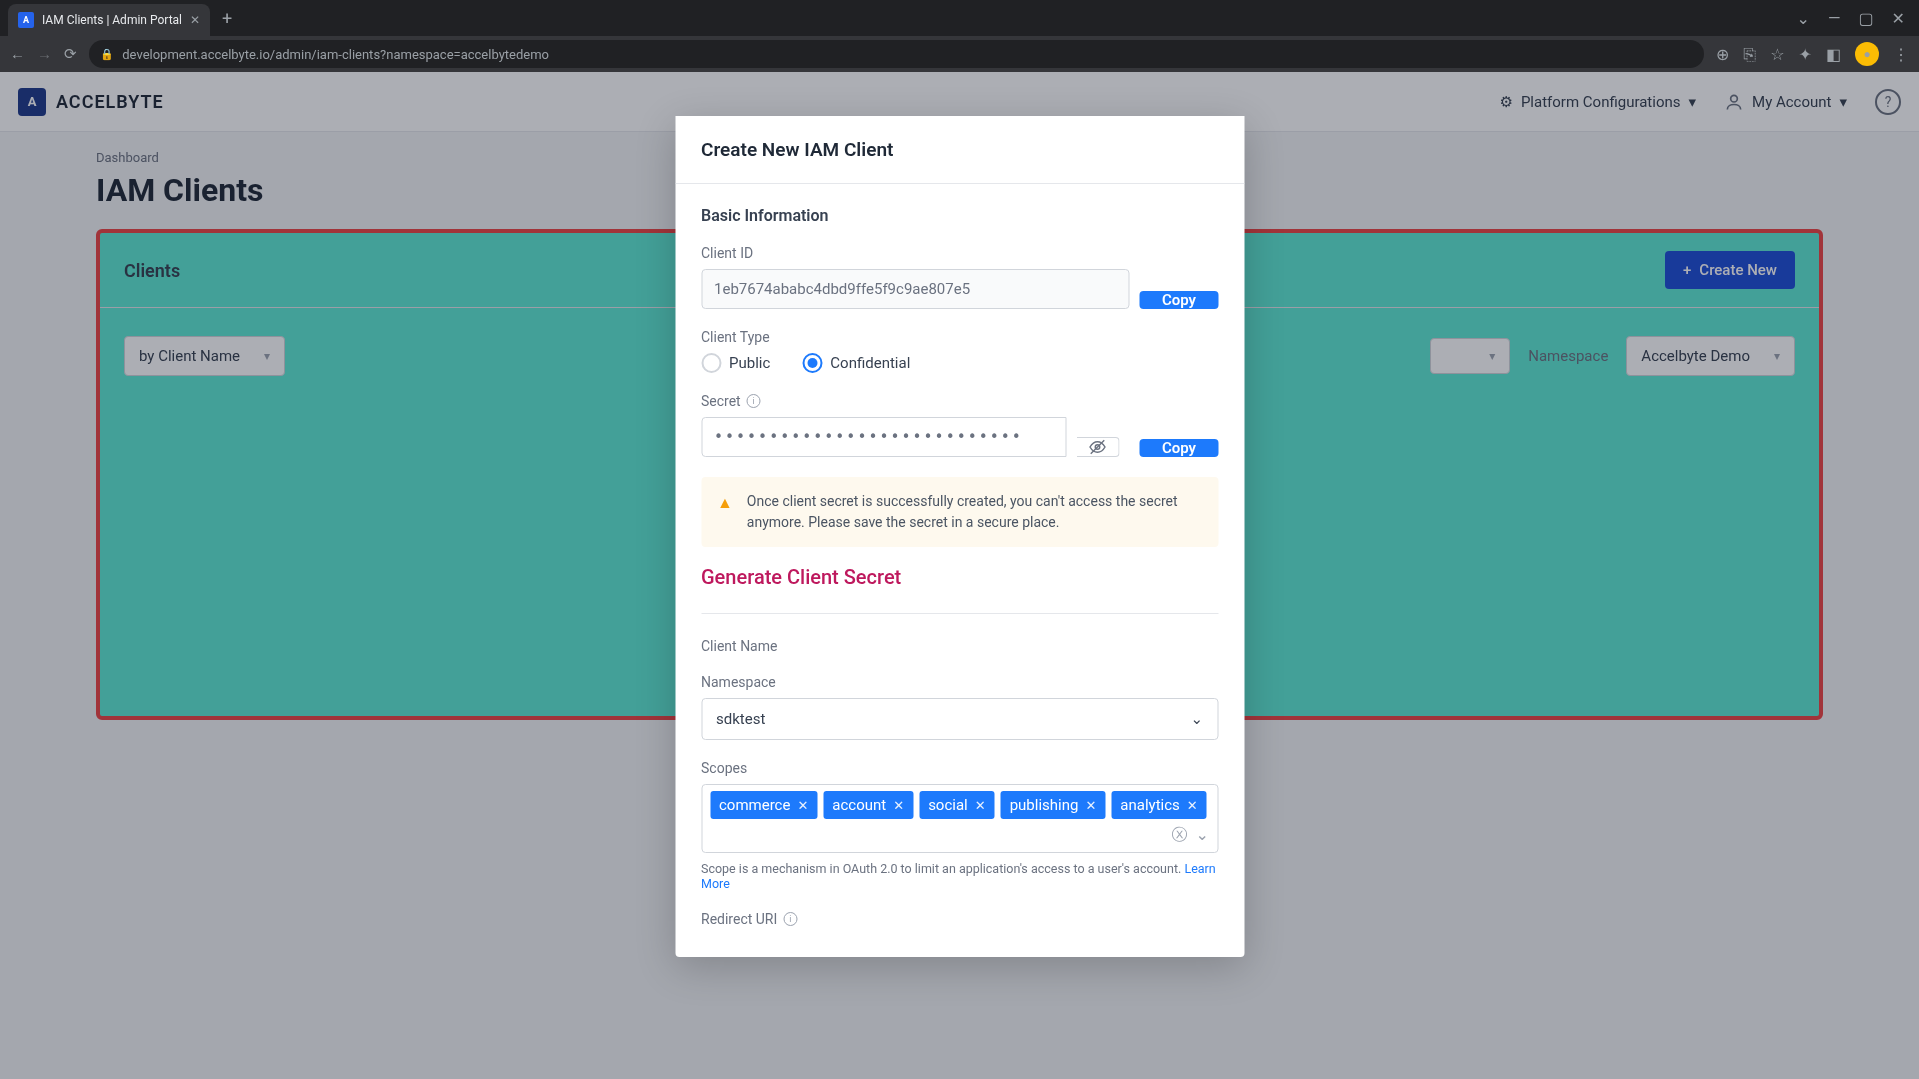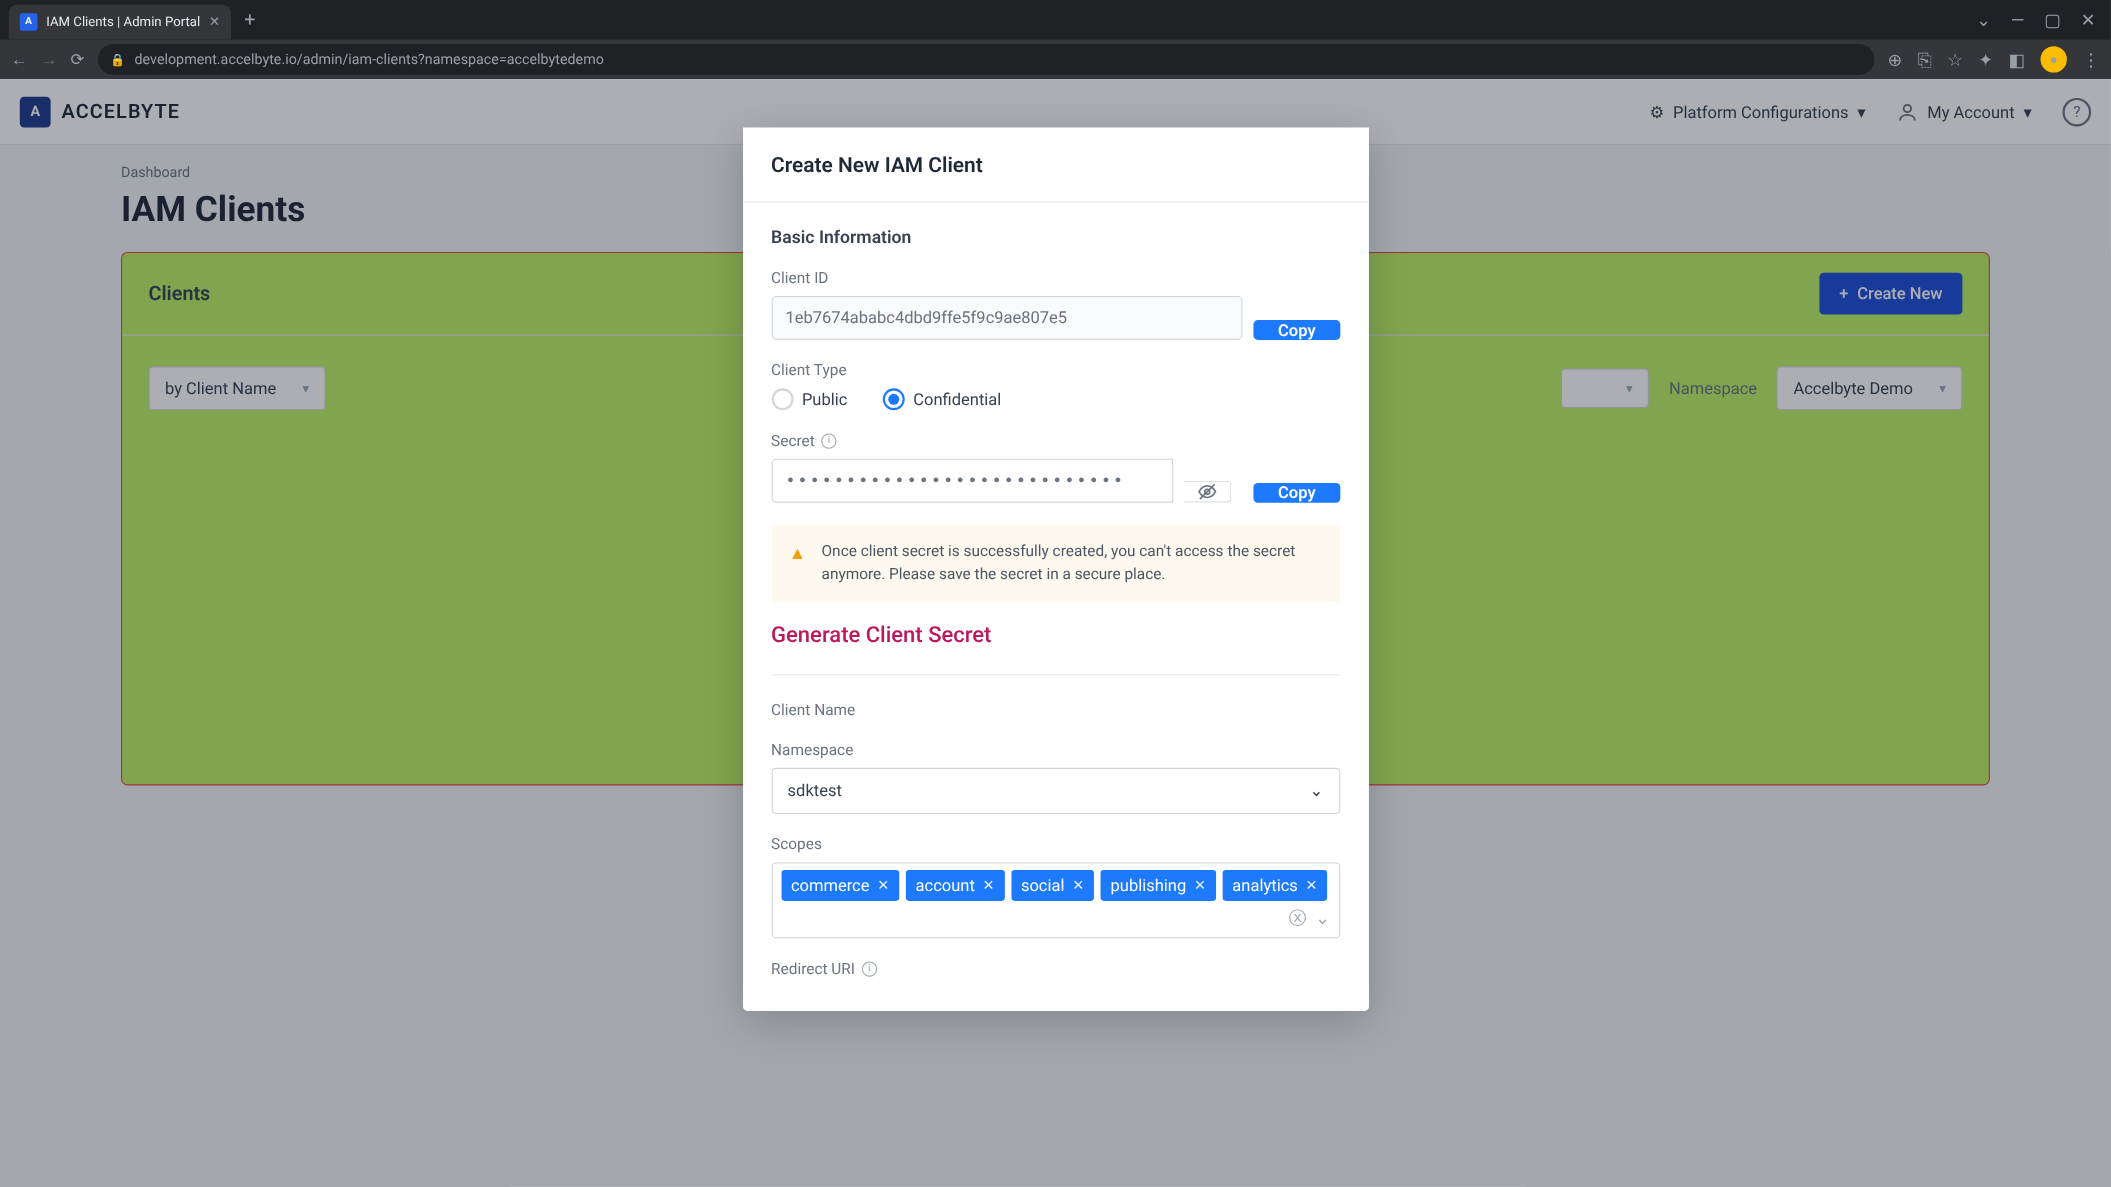--- a/index.html
+++ b/index.html
@@ -26,25 +26,25 @@
 
 .app { position: relative; height: calc(1079px - 72px); }
 .app-header { height: 60px; border-bottom: 1px solid #e5e7eb; display: flex; align-items: center; padding: 0 18px; background: #fff; }
 .logo { display: flex; align-items: center; gap: 10px; }
 .logo-mark { width: 28px; height: 28px; background: #1e3a8a; color: #fff; display: flex; align-items: center; justify-content: center; font-weight: 700; border-radius: 4px; font-size: 13px; }
 .logo-text { font-size: 18px; letter-spacing: 1px; font-weight: 600; color: #1f2937; }
 .header-right { margin-left: auto; display: flex; align-items: center; gap: 28px; color: #374151; font-size: 15px; }
 .header-item { display: flex; align-items: center; gap: 8px; cursor: pointer; }
 .help-icon { width: 26px; height: 26px; border: 2px solid #6b7280; border-radius: 50%; display: flex; align-items: center; justify-content: center; font-size: 14px; color: #6b7280; }
 
-.page-body { background: #f3f4f6; height: calc(100% - 60px); padding: 18px 14px; }
+.page-body { background: #f3f4f6; height: calc(100% - 60px); padding: 18px 0; }
 .breadcrumb { padding: 0 96px; color: #6b7280; font-size: 13px; }
 .page-title { padding: 6px 96px 20px; font-size: 32px; font-weight: 700; color: #1f2937; }
 
-.card { margin: 0 96px; background: #bef264; border: 1px solid #ef4444; border-radius: 6px; }
+.card { margin: 0 96px; background: #5eead4; border: 4px solid #ef4444; border-radius: 6px; }
 .card-header { display: flex; align-items: center; justify-content: space-between; padding: 18px 24px; border-bottom: 1px solid #e5e7eb; }
 .card-title { font-size: 18px; font-weight: 600; color: #374151; }
 .btn-primary { background: #1d4ed8; color: #fff; border: none; border-radius: 4px; padding: 10px 18px; font-size: 15px; font-weight: 500; cursor: pointer; display: inline-flex; align-items: center; gap: 8px; }
 .card-filters { display: flex; align-items: center; gap: 18px; padding: 28px 24px 340px; }
 .select-box { border: 1px solid #d1d5db; border-radius: 4px; padding: 10px 14px; background: #fff; display: flex; align-items: center; gap: 24px; font-size: 15px; color: #374151; cursor: pointer; }
 .select-box .chev { color: #9ca3af; font-size: 12px; }
 .search-input { border: 1px solid #d1d5db; border-radius: 4px; padding: 10px 14px; font-size: 15px; flex: 0 0 260px; color: #374151; }
 .search-input::placeholder { color: #9ca3af; }
 .label-inline { color: #6b7280; font-size: 15px; }
 
@@ -273,20 +273,24 @@
             </span>
             <span class="tag">
               <span>analytics</span>
               <span class="tag-x">✕</span>
             </span>
             <div class="tags-actions">
             <span>ⓧ</span>
             <span>⌄</span>
           </div>
         </div>
+        <div class="helper">
+          <span>Scope is a mechanism in OAuth 2.0 to limit an application's access to a user's account.</span>
+          <a href="#">Learn More</a>
+        </div>
       </div>
 
       <div class="field" style="margin-bottom:4px">
         <div class="field-label">
           <span>Redirect URI</span>
           <span class="info-icon">i</span>
         </div>
       </div>
     </div>
   </div>

